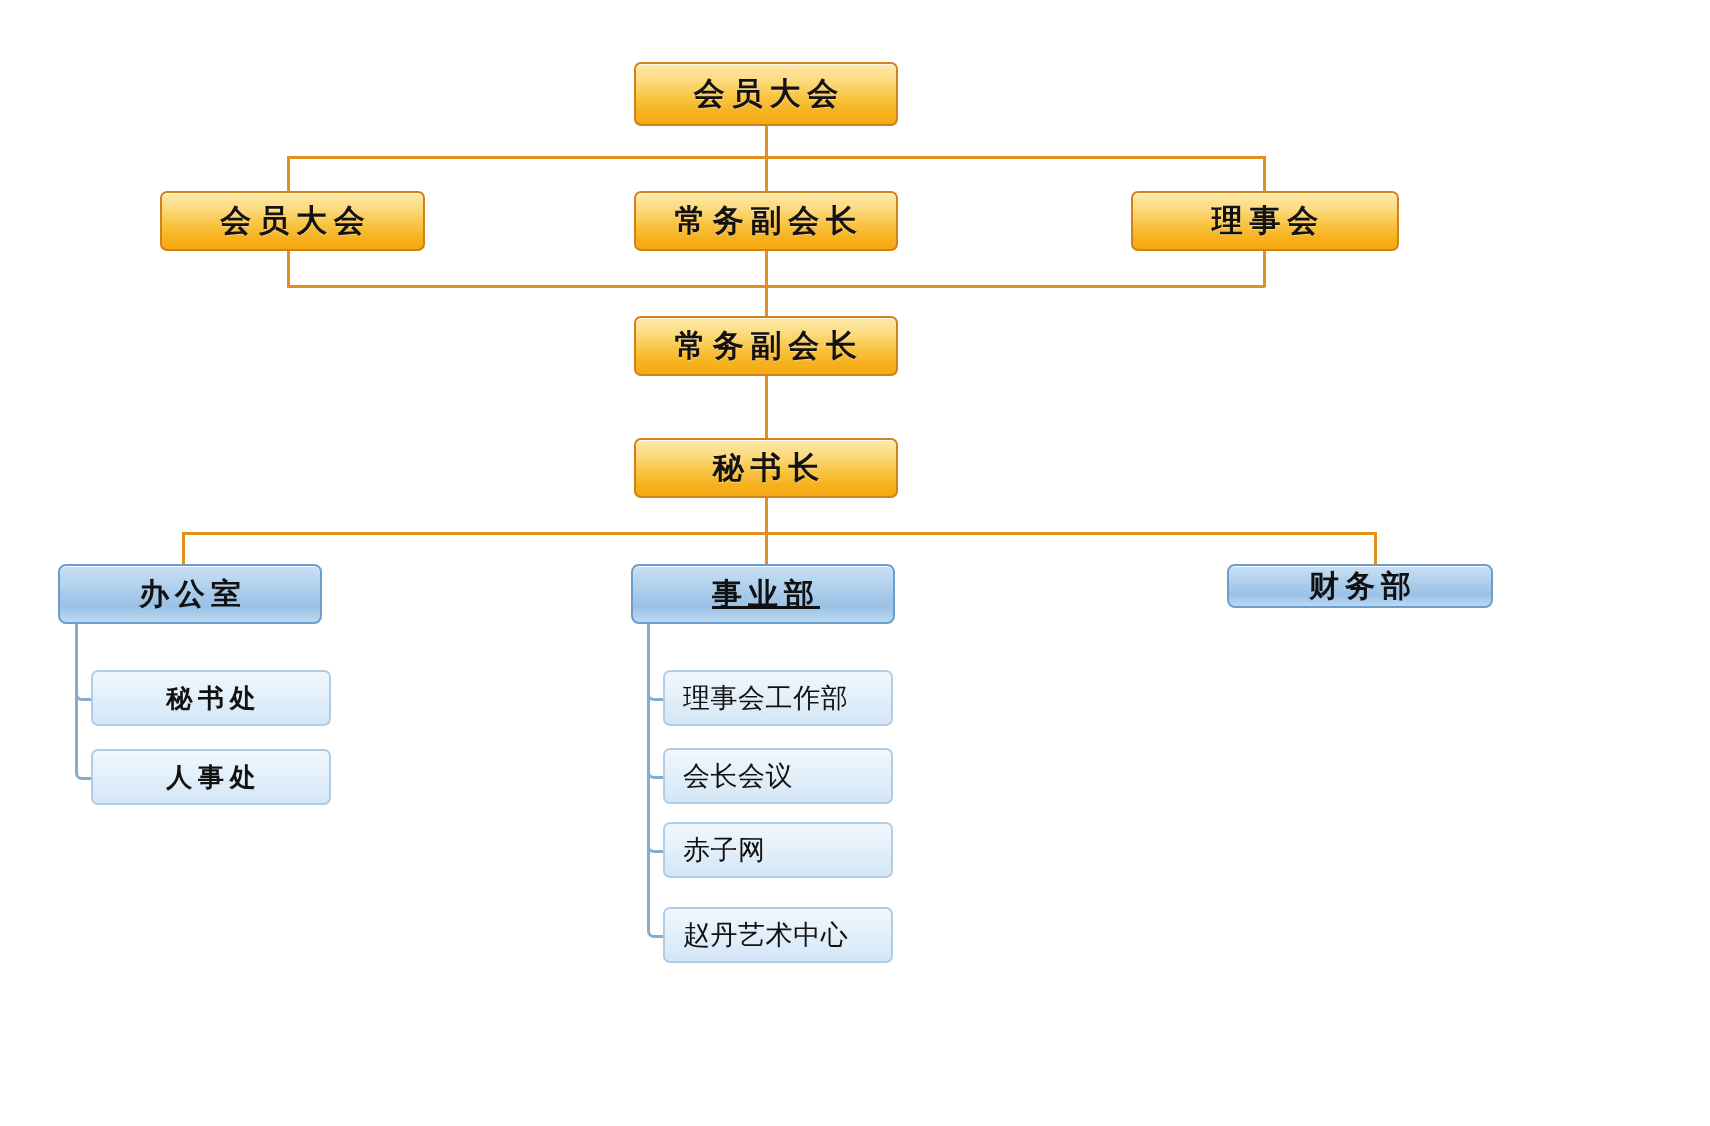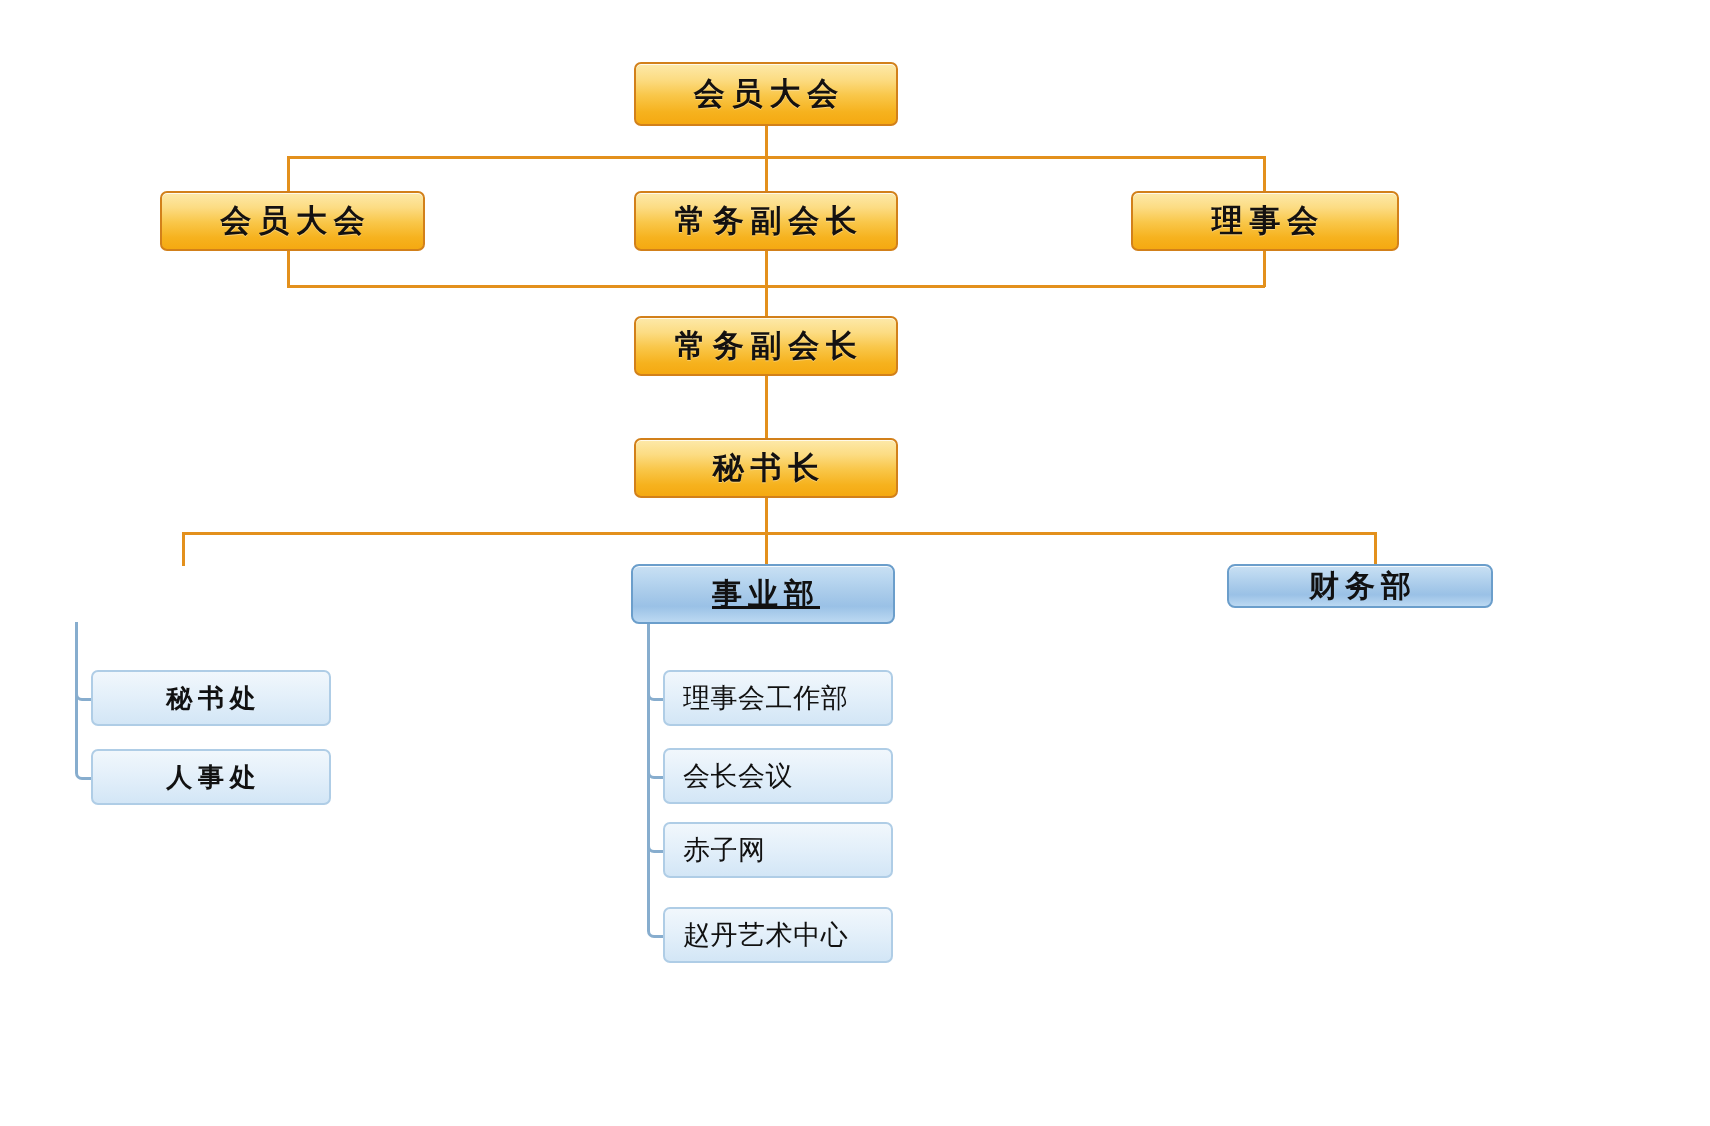--- a/index.html
+++ b/index.html
@@ -97,20 +97,21 @@
   <div class="onode" style="left:160px;top:191px;width:265px;height:60px;font-size:31px;">会员大会</div>
 
   <div class="onode" style="left:634px;top:191px;width:264px;height:60px;font-size:31px;">常务副会长</div>
 
   <div class="onode" style="left:1131px;top:191px;width:268px;height:60px;font-size:31px;">理事会</div>
 
   <div class="onode" style="left:634px;top:316px;width:264px;height:60px;font-size:31px;">常务副会长</div>
 
   <div class="onode" style="left:634px;top:438px;width:264px;height:60px;font-size:31px;">秘书长</div>
 
+  <div class="bnode" style="left:58px;top:564px;width:264px;height:60px;font-size:30px;">办公室</div>
 
   <div class="bnode" style="left:631px;top:564px;width:264px;height:60px;font-size:30px;text-decoration:underline;">事业部</div>
 
   <div class="bnode" style="left:1227px;top:564px;width:266px;height:44px;font-size:30px;">财务部</div>
 
   <div class="snode serif" style="left:91px;top:670px;width:240px;height:56px;font-size:26px;">秘书处</div>
   <div class="snode serif" style="left:91px;top:749px;width:240px;height:56px;font-size:26px;">人事处</div>
 
   <div class="snode sans" style="left:663px;top:670px;width:230px;height:56px;font-size:27px;">理事会工作部</div>
   <div class="snode sans" style="left:663px;top:748px;width:230px;height:56px;font-size:27px;">会长会议</div>

